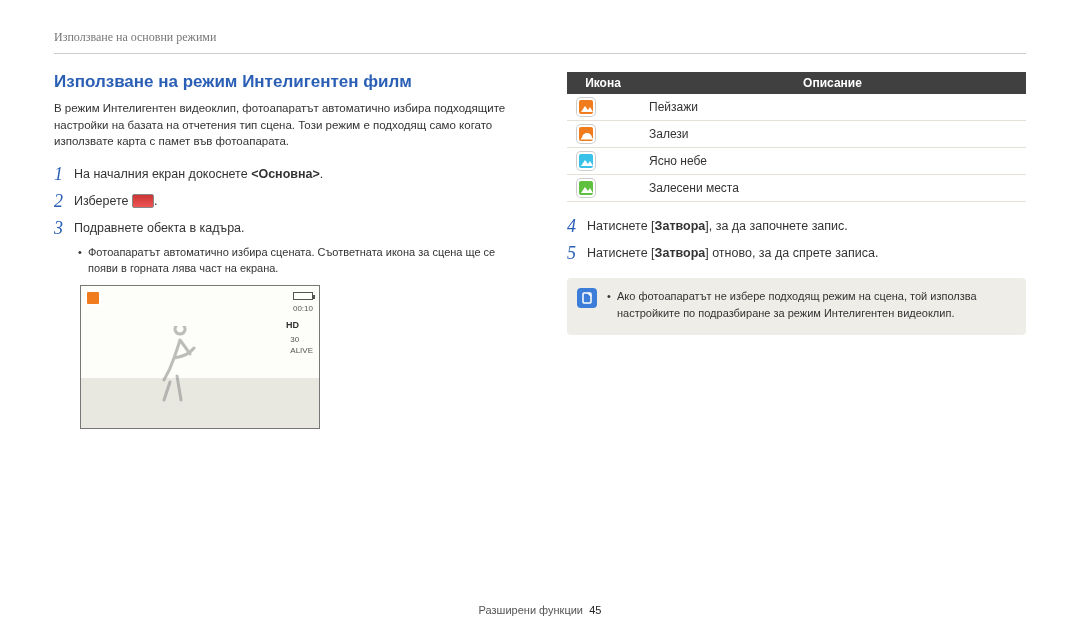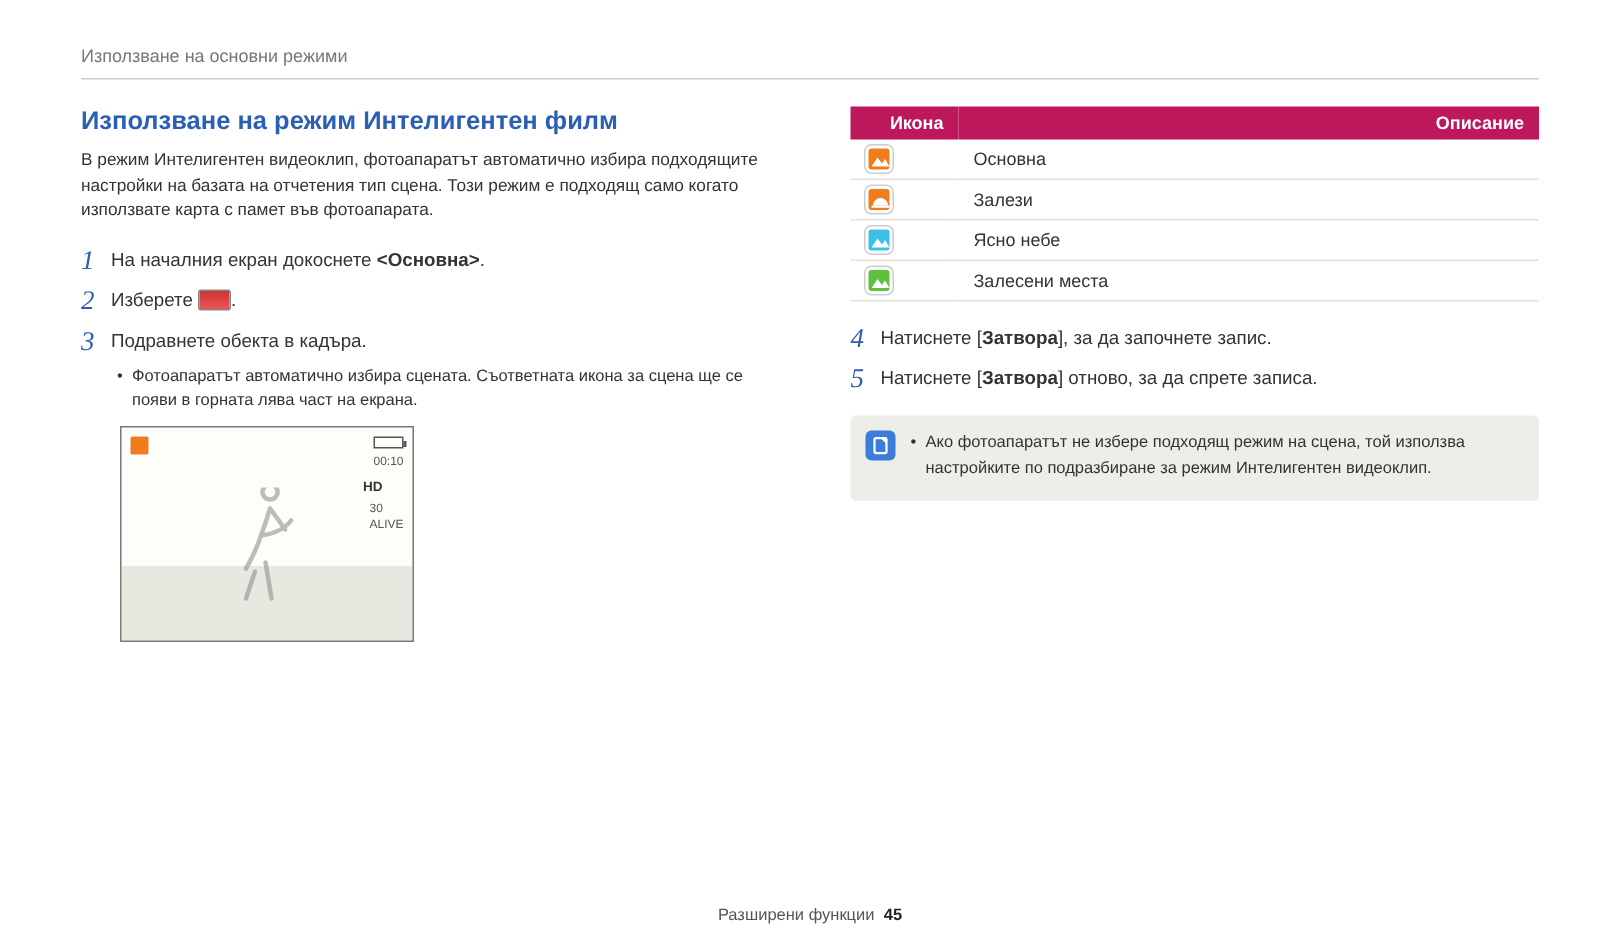--- a/index.html
+++ b/index.html
@@ -1,60 +1,60 @@
 <!DOCTYPE html>
 <html><head>
 <meta charset="utf-8">
 <style>
   * { box-sizing: border-box; margin: 0; padding: 0; }
   html, body { width: 1080px; height: 630px; background: #fff; font-family: Arial, sans-serif; color: #333; }
   .page { position: relative; width: 1080px; height: 630px; padding: 30px 54px 0 54px; }
-  .header-line { font-size: 12px; color: #777; margin-bottom: 8px; }
+  .header-line { font-size: 12px; color: #777; margin-bottom: 8px; font-family: Liberation Serif, serif; }
   hr.sep { border: none; border-top: 1px solid #ccc; margin-bottom: 18px; }
   .columns { display: flex; gap: 54px; }
   .col { flex: 1; }
   .section-title { color: #2a5fb5; font-size: 17px; font-weight: 600; margin-bottom: 8px; }
   .intro { font-size: 11.5px; color: #333; line-height: 1.45; margin-bottom: 14px; }
   ol.steps { list-style: none; padding: 0; margin: 0 0 6px 0; }
   ol.steps > li { display: flex; align-items: flex-start; margin-bottom: 6px; }
   .stepnum { font-style: italic; font-size: 18px; color: #2a5fb5; font-family: Georgia, serif; width: 20px; flex-shrink: 0; }
   .steptext { font-size: 12.5px; color: #333; padding-top: 3px; }
   .steptext strong { font-weight: 700; }
   .smart-icon { display: inline-block; width: 22px; height: 14px; background: linear-gradient(#c33, #e55); border:1px solid #888; border-radius:2px; vertical-align: middle; position: relative; top:-1px; }
   .bullet { font-size: 11px; color: #333; line-height: 1.45; padding-left: 34px; text-indent: -10px; margin-top:2px; }
   .bullet::before { content: "•"; display:inline-block; width:10px; text-indent:0; }
-  .camera-screen { width: 196px; height: 144px; border: 1px solid #777; margin-left: 26px; margin-top: 8px; background: linear-gradient(#fdfdfa 0%, #fdfdfa 65%, #e8e8e0 65%, #e8e8e0 100%); position: relative; }
+  .camera-screen { width: 240px; height: 144px; border: 1px solid #777; margin-left: 26px; margin-top: 8px; background: linear-gradient(#fdfdfa 0%, #fdfdfa 65%, #e8e8e0 65%, #e8e8e0 100%); position: relative; }
   .cs-top-icon { position:absolute; top:4px; left:4px; width:16px; height:16px; background:#f07c1e; border:2px solid #fff; border-radius:3px; }
   .cs-battery { position:absolute; top:6px; right:6px; width:20px; height:8px; border:1px solid #555; }
   .cs-battery::after { content:""; position:absolute; right:-3px; top:2px; width:2px; height:4px; background:#555;}
   .cs-counter { position:absolute; top:18px; right:6px; font-size:8px; color:#555;}
   .cs-hd { position:absolute; top:34px; right:20px; font-size:9px; font-weight:700; color:#333;}
   .cs-side { position:absolute; right:6px; top:48px; font-size:8px; color:#555; line-height:1.4; }
   .cs-rec { position:absolute; top:6px; left:68px; font-size:8px; color:#3a9d3a; font-weight:700;}
   .figure { position:absolute; left:74px; top:40px; width:50px; height:80px; }
   .figure svg { width:100%; height:100%; opacity:0.55;}
   
   .icon-table { width: 100%; border-collapse: collapse; font-size: 12px; }
-  .icon-table th { background:#be185d; color:#fff; font-weight:600; text-align:right; padding:4px 10px; font-size:12px;}
+  .icon-table th { background:#404040; color:#fff; font-weight:600; text-align:center; padding:4px 10px; font-size:12px;}
   .icon-table th:first-child { width:72px; }
   .icon-table td { padding: 4px 10px; border-bottom: 1px solid #e5e1d8; vertical-align:middle; }
   .ico { display:inline-block; width:18px; height:18px; border-radius:4px; border:2px solid #fff; box-shadow: 0 0 0 1px rgba(0,0,0,0.2); vertical-align:middle; position:relative;}
   .ico.landscape { background:#f07c1e;}
   .ico.sunset { background:#f07c1e;}
   .ico.sky { background:#3ac1e8;}
   .ico.forest { background:#5fbf3f;}
   .ico svg { position:absolute; top:1px; left:1px; width:14px; height:14px; }
   .note-box { display:flex; gap:10px; background:#eeede7; border-radius:4px; padding:10px 14px 10px 10px; margin-top:14px;}
   .note-icon { flex-shrink:0; width:20px; height:20px; border-radius:4px; background:#3b7dd8; position:relative;}
   .note-icon svg { width:20px; height:20px;}
   .note-list { font-size:11px; color:#333; line-height:1.5; list-style:none; padding:0;}
   .note-list li { padding-left:10px; text-indent:-10px; margin-bottom:4px;}
   .note-list li::before { content:"•"; display:inline-block; width:10px; text-indent:0;}
   .footer { position:absolute; bottom:14px; left:0; width:100%; text-align:center; font-size:11px; color:#555;}
-  .footer strong { font-weight:700; color:#222;}
+  .footer strong { font-weight:400; color:#222;}
 </style>
 </head>
 <body>
 
 <div class="page">
   <div class="header-line">Използване на основни режими</div>
   <hr class="sep">
 
   <div class="columns">
 
@@ -107,21 +107,21 @@
           <tr>
             <th>Икона</th>
             <th>Описание</th>
           </tr>
         </thead>
         <tbody>
           <tr>
             <td><span class="ico landscape"><svg viewBox="0 0 14 14">
                     <path d="M1 11 L5 5 L8 9 L10 6 L13 11 Z" fill="#fff"></path>
                   </svg></span></td>
-            <td>Основна</td>
+            <td>Пейзажи</td>
           </tr>
           <tr>
             <td><span class="ico sunset"><svg viewBox="0 0 14 14">
                     <path d="M2 10 A5 5 0 0 1 12 10 Z" fill="#fff"></path>
                     <rect x="1" y="10" width="12" height="1.5" fill="#fff"></rect>
                   </svg></span></td>
             <td>Залези</td>
           </tr>
           <tr>
             <td><span class="ico sky"><svg viewBox="0 0 14 14">

